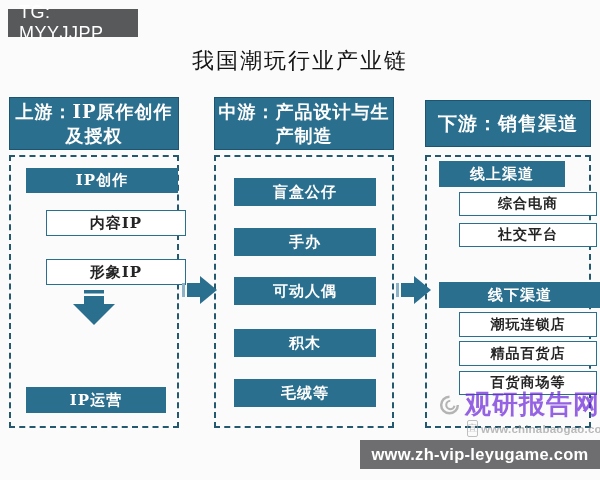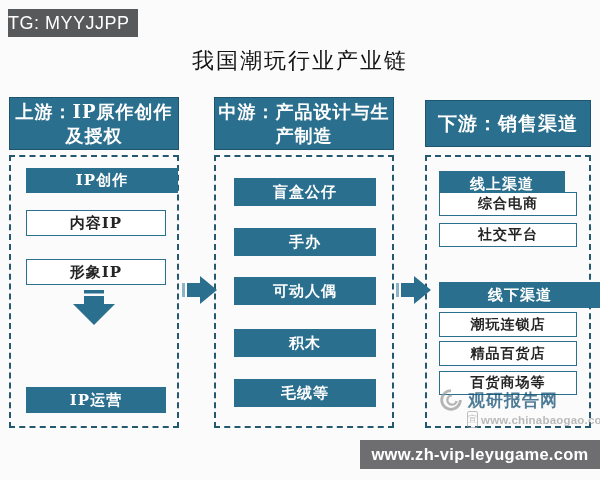--- a/index.html
+++ b/index.html
@@ -5,21 +5,21 @@
   html,body{margin:0;padding:0;}
   body{
     width:600px;height:480px;position:relative;overflow:hidden;
     background:#fbfbfb;
     font-family:"DejaVu Serif","Liberation Serif",serif;
   }
   .tg-badge{
     position:absolute;left:8px;top:9px;width:130px;height:28px;
     background:#58595b;color:#fff;
     font-family:"Liberation Sans",sans-serif;font-size:18px;
-    display:flex;align-items:center;box-sizing:border-box;
+    display:flex;align-items:center;padding-left:11px;box-sizing:border-box;
     letter-spacing:.5px;
   }
   .title{
     position:absolute;top:46px;left:0;width:100%;margin:0;
     text-align:center;font-size:22px;font-weight:400;color:#141414;
     letter-spacing:2px;
   }
   .col{position:absolute;top:0;height:100%;}
   .col-header{
     position:absolute;left:0;right:0;box-sizing:border-box;
@@ -31,28 +31,28 @@
   .dash{
     position:absolute;left:0;right:0;box-sizing:border-box;
     border:2px dashed #24586e;background:transparent;
   }
   .node{
     position:absolute;box-sizing:border-box;
     display:flex;align-items:center;justify-content:center;
     font-weight:bold;letter-spacing:1px;
   }
   .node.solid{background:#2b6f8e;color:#fff;}
-  .node.outline{background:#fff;border:1px solid #2b6f8e;color:#252525;}
+  .node.outline{background:#fff;border:1px solid #2b6f8e;color:#252525;margin-left:20px;}
   .f15{font-size:15px;}
   .f14{font-size:14px;}
   .flow-arrow{position:absolute;width:36px;height:34px;}
   .down-arrow{position:absolute;left:62px;top:290px;width:46px;height:36px;}
   .wm{position:absolute;left:437px;top:387px;width:163px;pointer-events:none;}
   .wm-row{display:flex;align-items:center;gap:3px;opacity:.72;}
-  .wm-brand{font-size:17px;font-weight:bold;letter-spacing:1px;color:#0c4a6e;white-space:nowrap;}
+  .wm-brand{font-size:26px;font-weight:bold;letter-spacing:1px;color:#6d28d9;white-space:nowrap;}
   .wm-sub{display:flex;align-items:center;gap:3px;margin-left:30px;margin-top:-2px;opacity:.65;}
   .wm-seal{width:13px;height:15px;border:1px solid #a0a0a0;border-radius:2px;
     color:#9a9a9a;font-size:9px;display:flex;align-items:center;justify-content:center;}
   .wm-site{font-size:11.5px;color:#979797;font-weight:bold;
     font-family:"Liberation Sans",sans-serif;letter-spacing:.2px;white-space:nowrap;}
   .banner{
     position:absolute;left:360px;top:440px;width:240px;height:29px;
     background:#6e6e70;color:#fff;
     font-family:"Liberation Sans",sans-serif;font-size:16.5px;
     display:flex;align-items:center;justify-content:center;letter-spacing:.3px;font-weight:bold;
@@ -99,21 +99,21 @@
   <div class="node solid f15" style="left:20px;width:142px;top:379px;height:28px;">毛绒等</div>
 </section>
 
 <section class="col" style="left:425px;width:166px;">
   <header class="col-header" style="top:100px;height:47px;font-size:19px;">
     <span>下游：销售渠道</span>
     <span></span>
   </header>
   <div class="dash" style="top:155px;height:273px;"></div>
 
-  <div class="node solid f15" style="left:14px;width:126px;top:171px;height:26px;text-align:center;">线上渠道</div>
+  <div class="node solid f15" style="left:14px;width:126px;top:161px;height:26px;text-align:center;">线上渠道</div>
   <div class="node outline f14" style="left:14px;width:138px;top:192px;height:24px;">综合电商</div>
   <div class="node outline f14" style="left:14px;width:138px;top:223px;height:24px;">社交平台</div>
   <div class="node solid f15" style="left:14px;width:162px;top:282px;height:26px;">线下渠道</div>
   <div class="node outline f14" style="left:14px;width:138px;top:312px;height:25px;">潮玩连锁店</div>
   <div class="node outline f14" style="left:14px;width:138px;top:341px;height:25px;">精品百货店</div>
   <div class="node outline f14" style="left:14px;width:138px;top:371px;height:24px;">百货商场等</div>
 </section>
 
 <svg class="flow-arrow" style="left:182px;top:273px;" viewBox="0 0 36 34">
   <rect x="0" y="10" width="3" height="14" fill="#8fb3c6"></rect>

